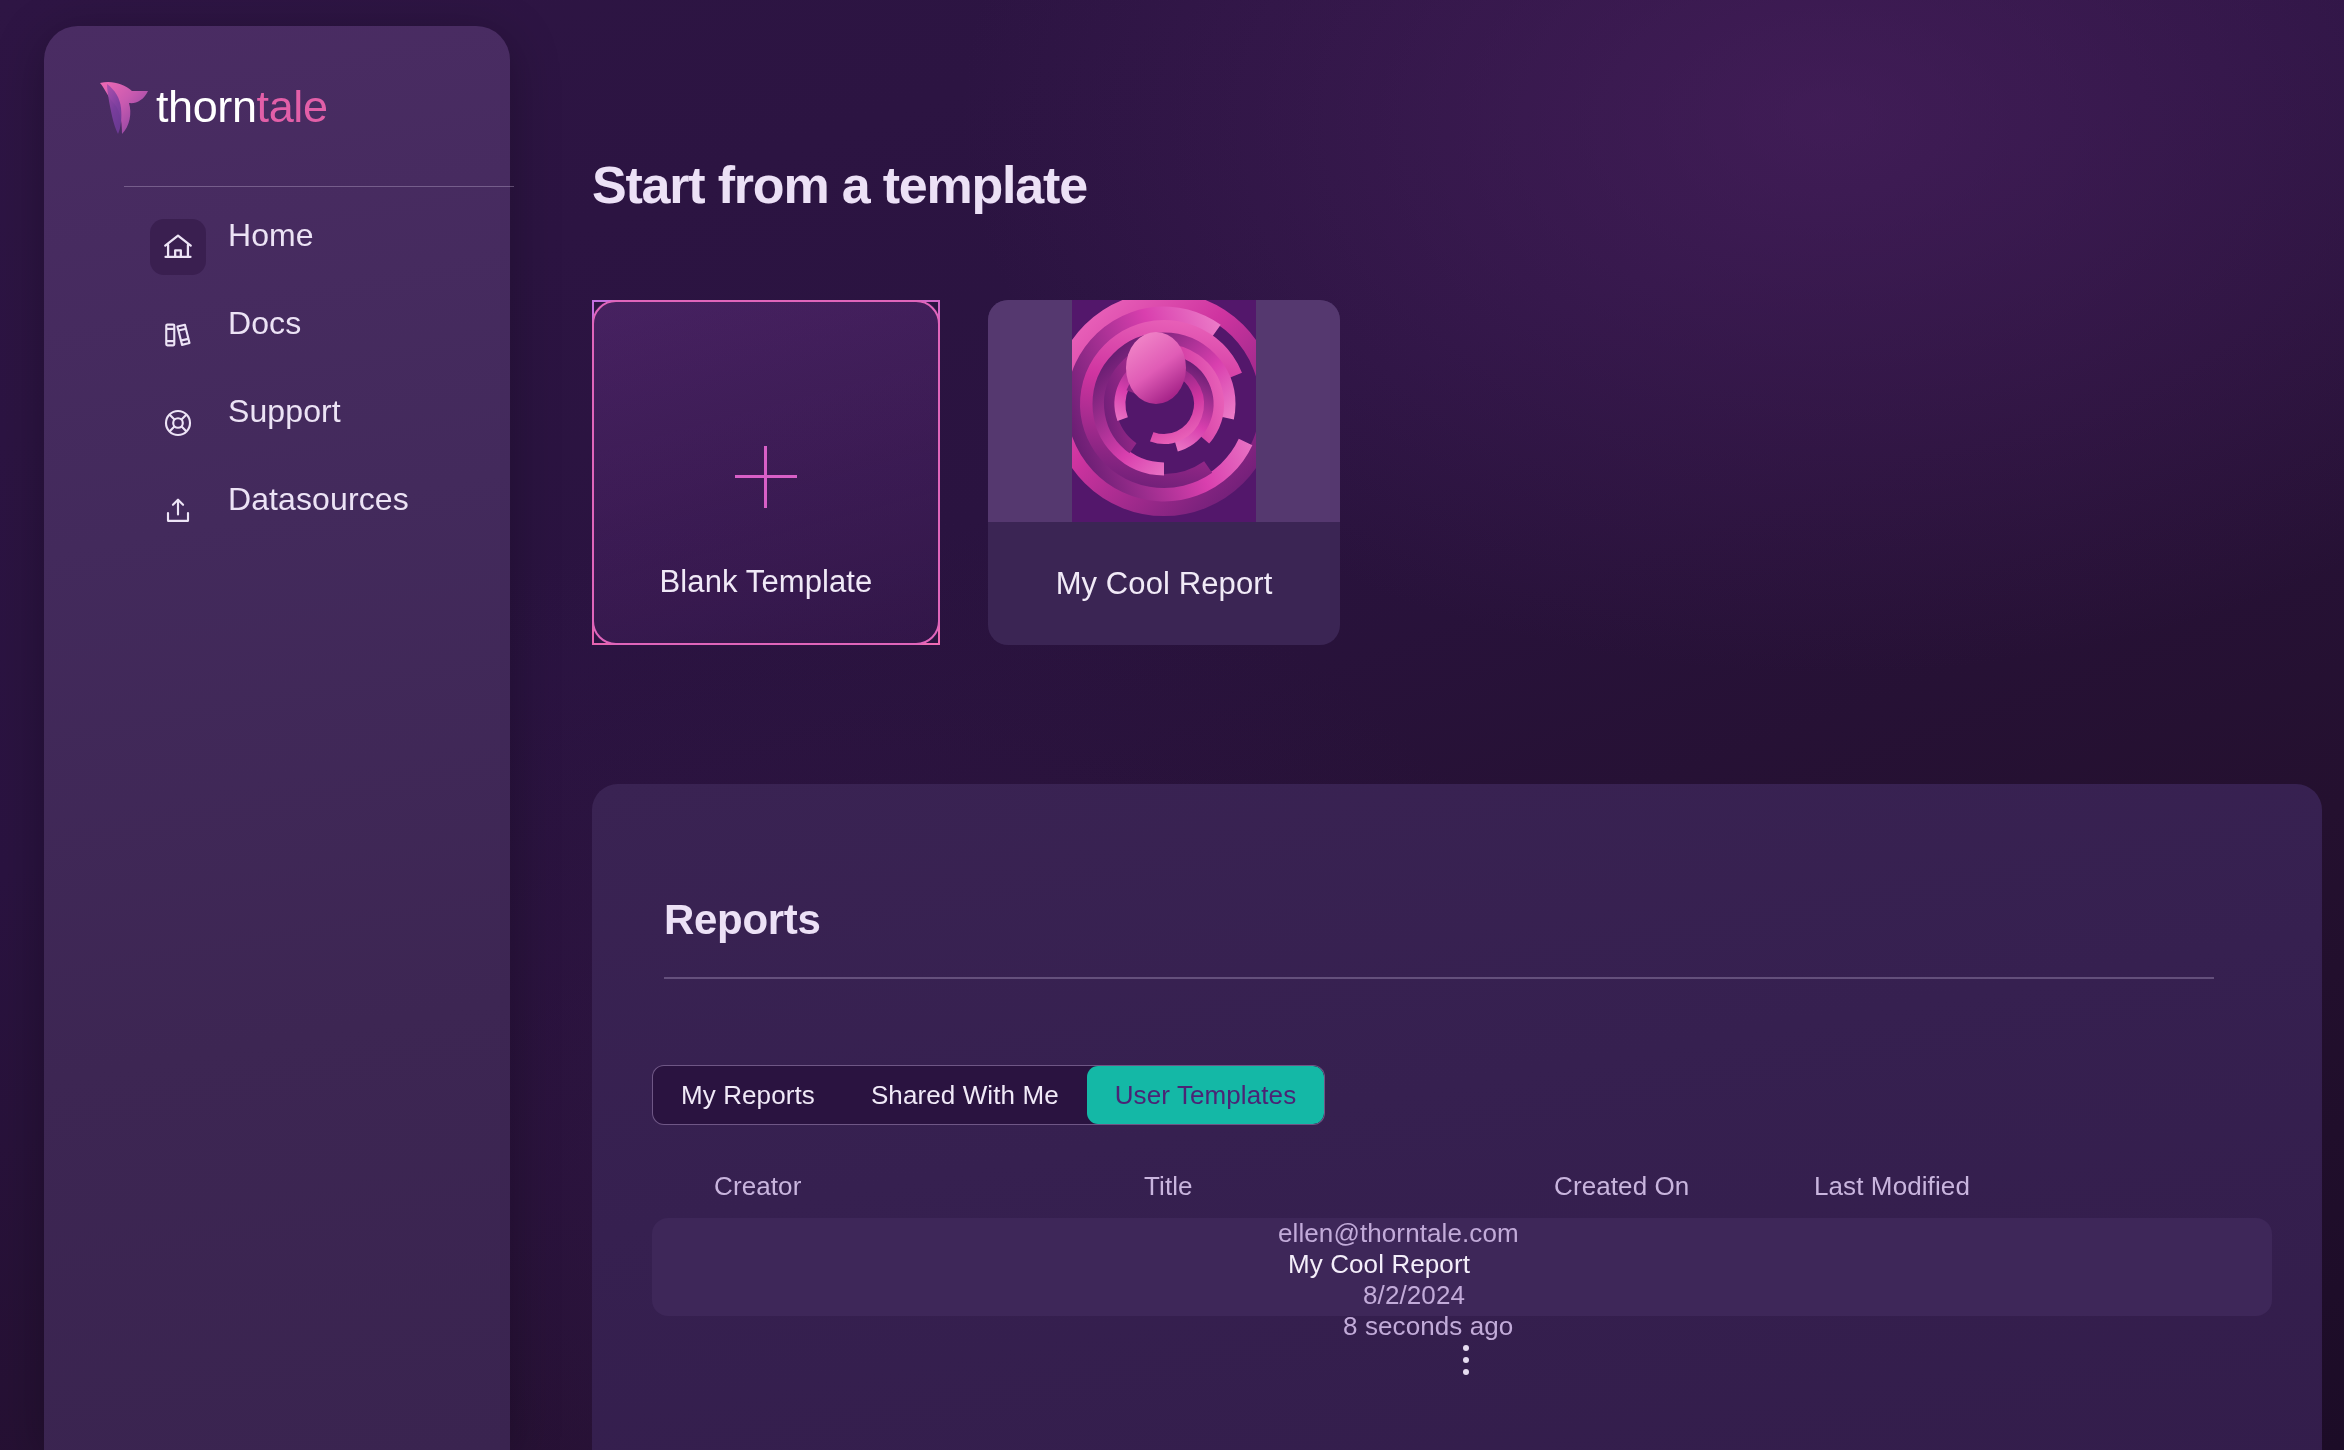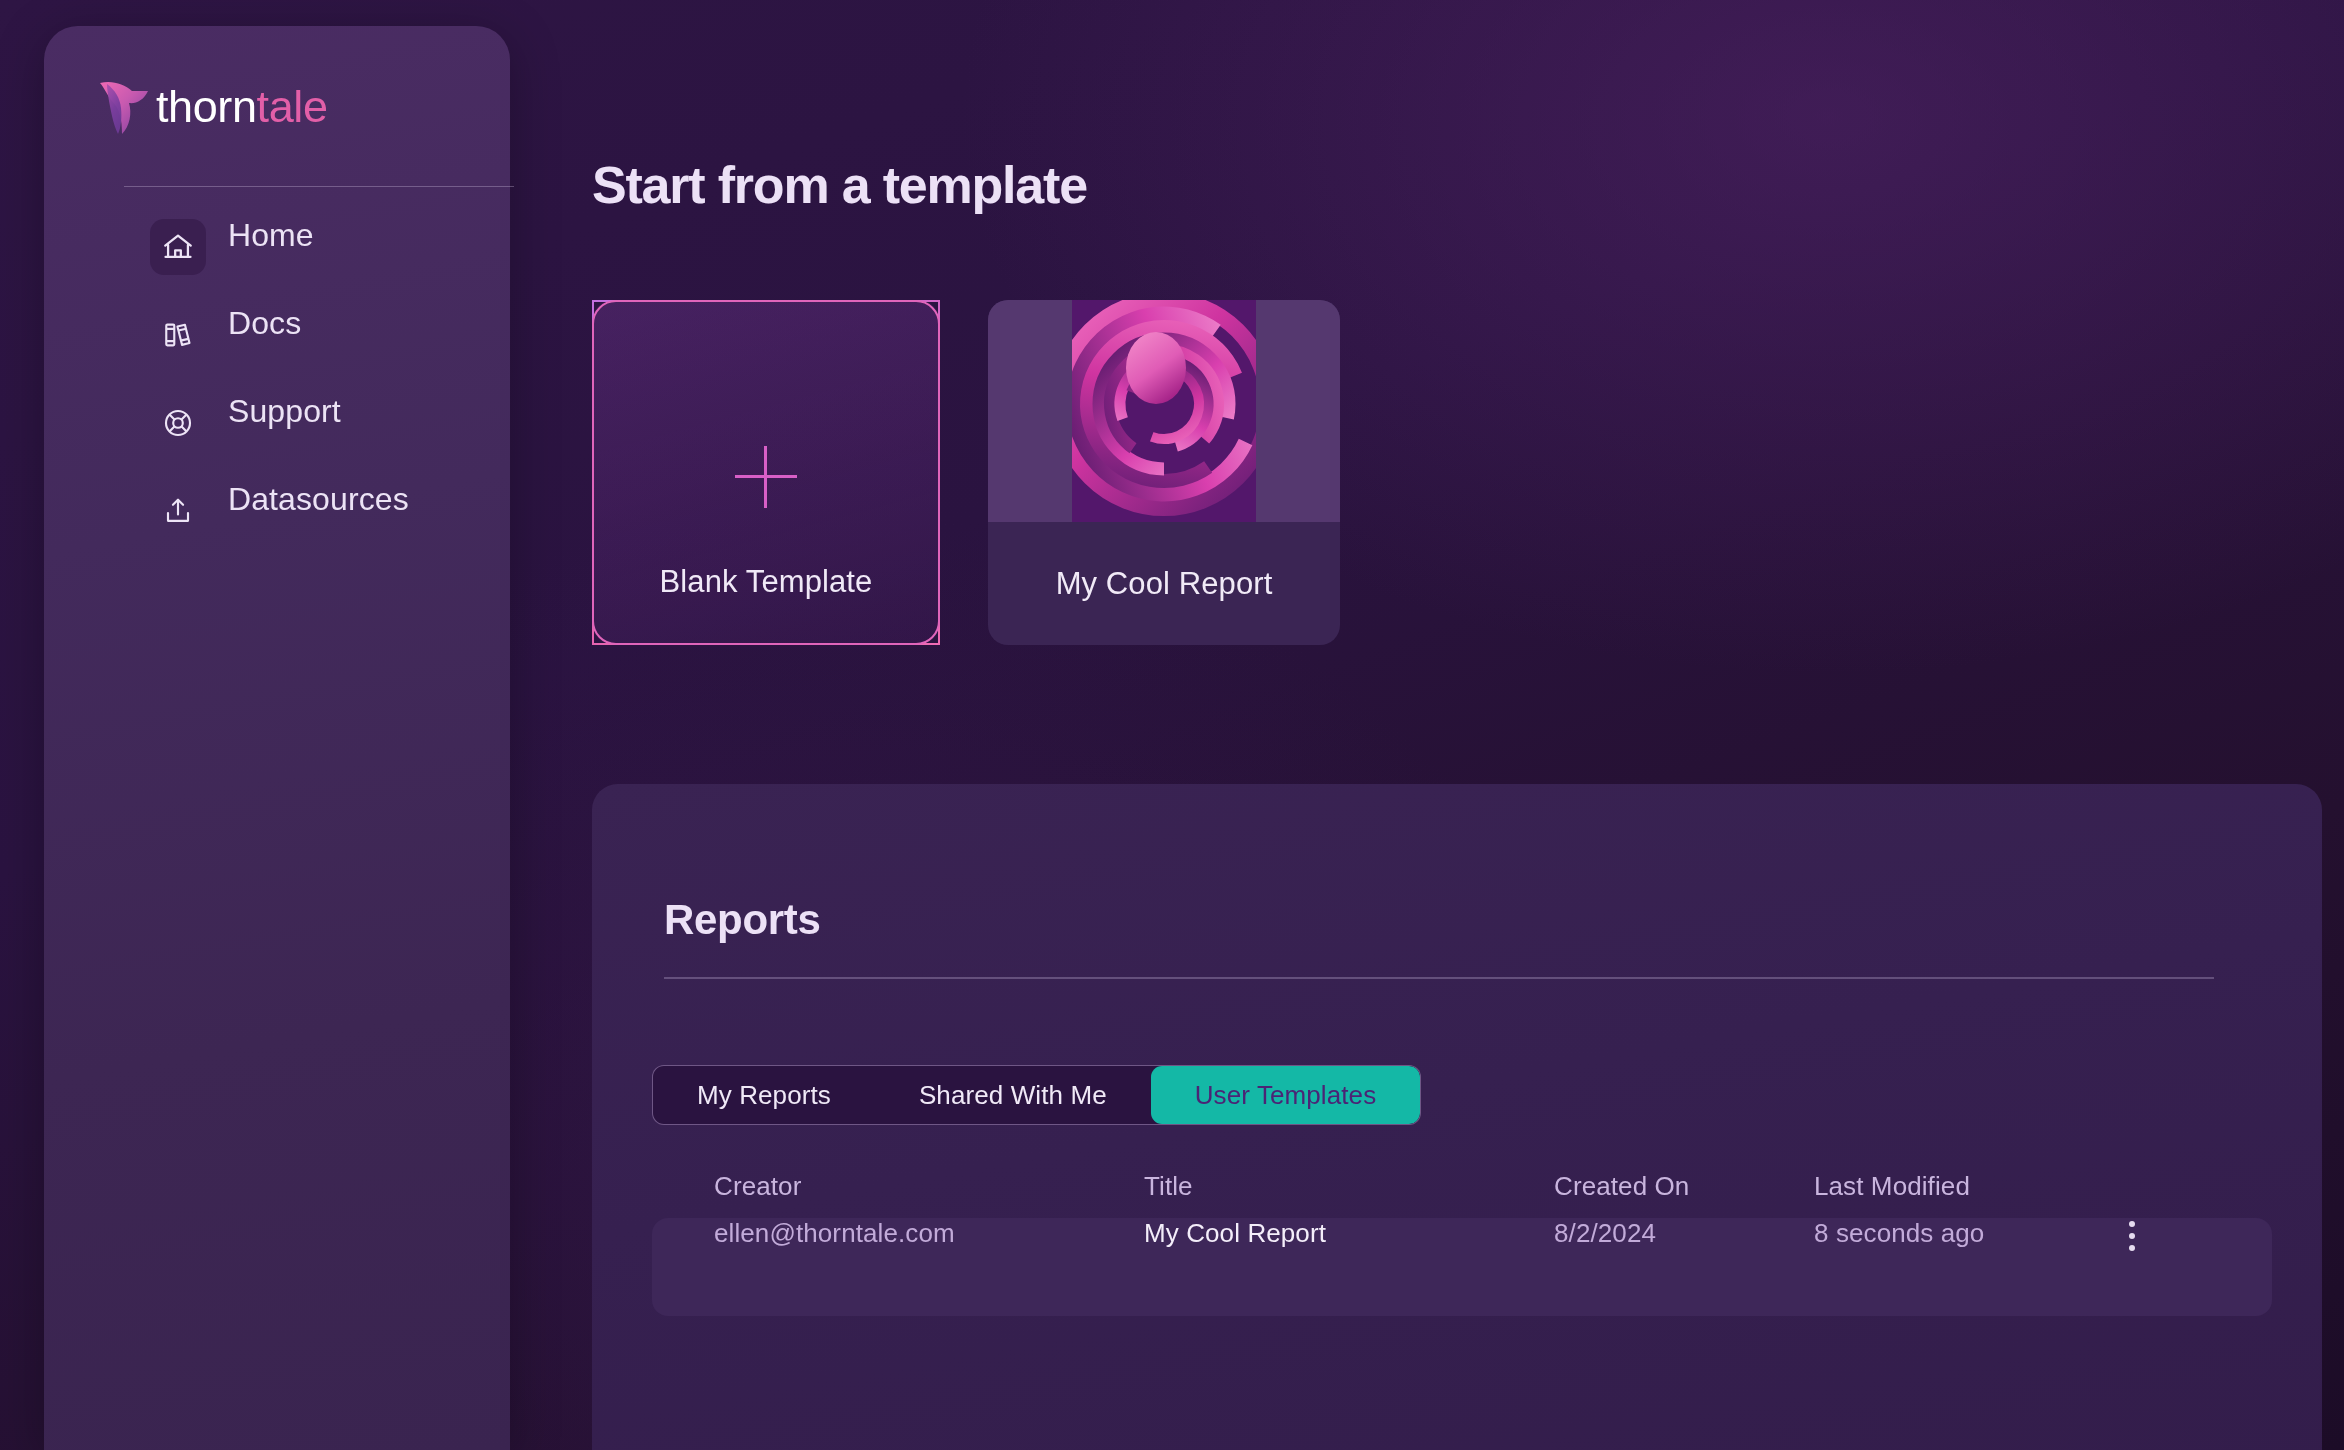--- a/index.html
+++ b/index.html
@@ -247,21 +247,21 @@
     height: 60px;
     border: 1px solid rgba(196,171,219,0.45);
     border-radius: 12px;
     background: #2a1340;
     overflow: hidden;
     box-sizing: border-box;
   }
   .tab {
     display: flex;
     align-items: center;
-    padding: 0 44px;
+    padding: 0 28px;
     font-size: 26px;
     color: #f0e9f7;
     cursor: pointer;
     letter-spacing: 0.1px;
     white-space: nowrap;
   }
   .tab.active {
     background: #14b8a6;
     color: #4b2475;
     border-radius: 11px;
@@ -288,27 +288,28 @@
   }
   .th { color: #c9b5de; }
   .col-creator { width: 430px; flex: none; }
   .col-title   { width: 410px; flex: none; }
   .col-created { width: 260px; flex: none; }
   .col-mod     { width: 300px; flex: none; }
   .col-menu    { width: 90px; flex: none; display: flex; justify-content: flex-start; }
 
   .table-row {
     display: flex;
-    align-items: flex-start;
+    align-items: center;
     height: 98px;
     padding-left: 62px;
     box-sizing: border-box;
     background: #3e2759;
     border-radius: 16px;
     cursor: pointer;
+    flex-direction: column;
   }
   .td { color: #c2abd9; }
   .td.strong { color: #f4eefa; }
   .kebab {
     width: 36px;
     height: 36px;
     display: flex;
     flex-direction: column;
     align-items: center;
     justify-content: center;

